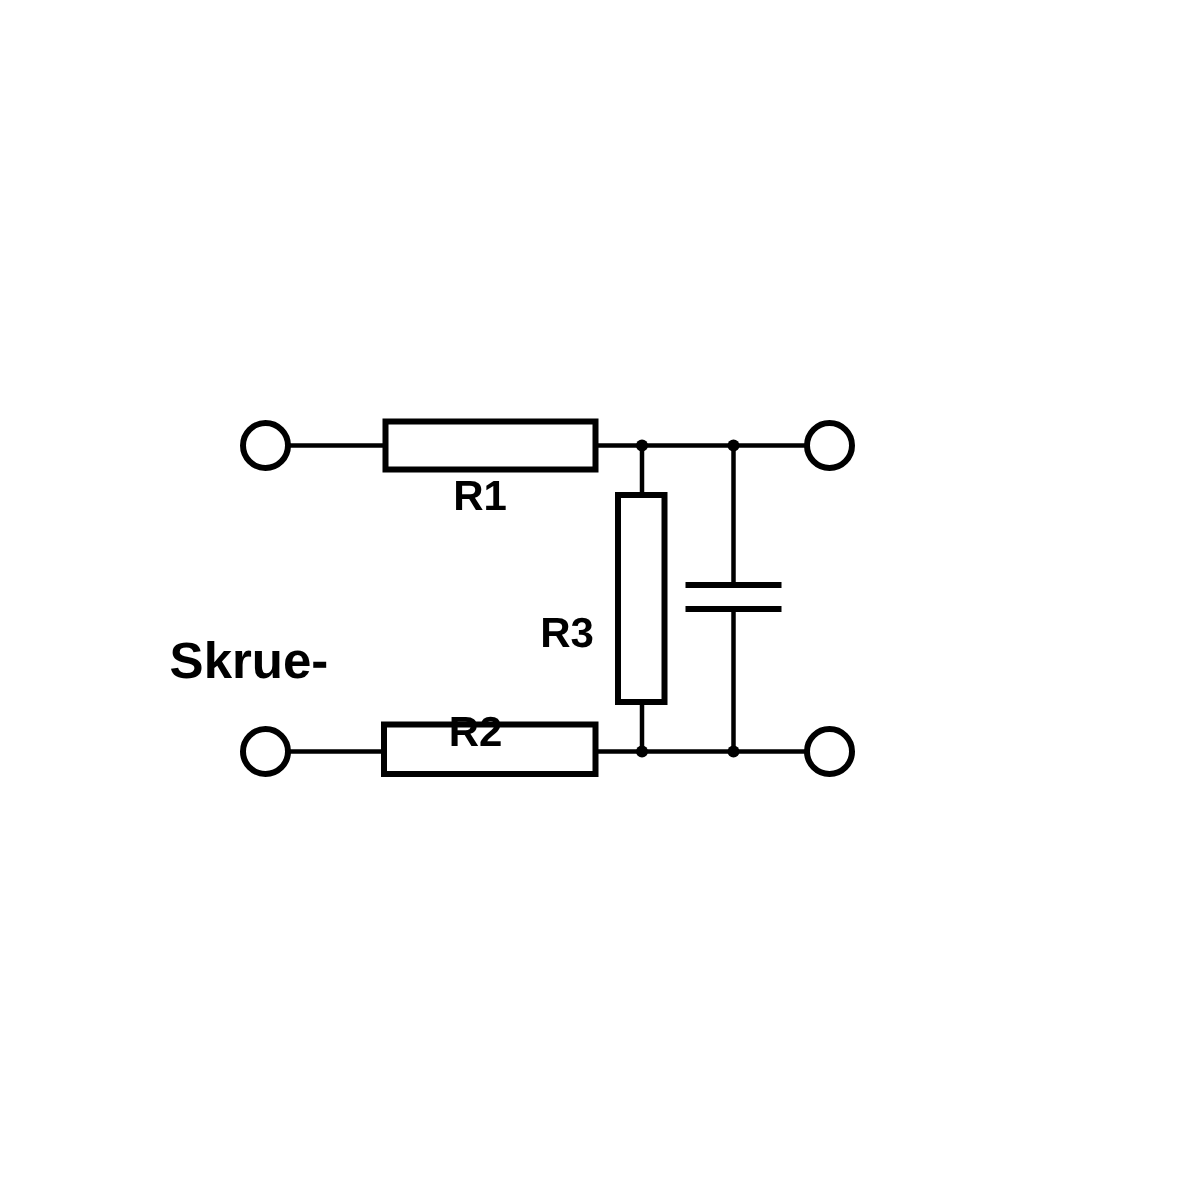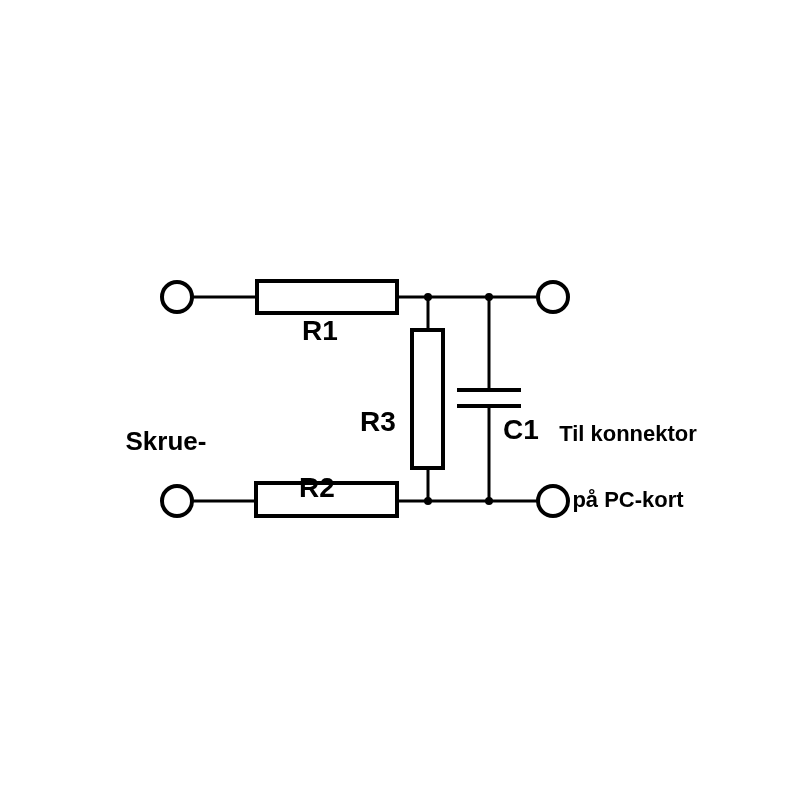--- a/index.html
+++ b/index.html
@@ -25,21 +25,21 @@
     white-space: pre;
   }
   .comp-label {
     font-size: 28px;
     line-height: 28px;
     width: 100px;
   }
   .anno-label-left {
     left: 66px; top: 369px;
     width: 200px;
-    font-size: 26px;
+    font-size: 34px;
     line-height: 29px;
   }
   .anno-label-right {
     left: 528px; top: 379px;
     width: 200px;
     font-size: 22px;
     line-height: 22px;
   }
   #r1-label { left: 270px; top: 317px; }
   #r2-label { left: 267px; top: 449px; margin-top: 25px; }
@@ -81,24 +81,19 @@
       <circle cx="428" cy="297" r="4" fill="#000000" stroke="none"></circle>
       <circle cx="489" cy="297" r="4" fill="#000000" stroke="none"></circle>
       <circle cx="428" cy="501" r="4" fill="#000000" stroke="none"></circle>
       <circle cx="489" cy="501" r="4" fill="#000000" stroke="none"></circle>
     </g>
   </svg>
 
   <div id="r1-label" class="label comp-label">R1</div>
   <div id="r2-label" class="label comp-label">R2</div>
   <div id="r3-label" class="label comp-label">R3</div>
-  <div id="c1-label" class="label comp-label">C1</div>
 
   <div class="label anno-label-left">
     <div>Skrue-</div>
   </div>
 
-  <div class="label anno-label-right">
-    <div>Til konnektor</div>
-    <div>på PC-kort</div>
-  </div>
 
 </div>
 
 </body></html>

